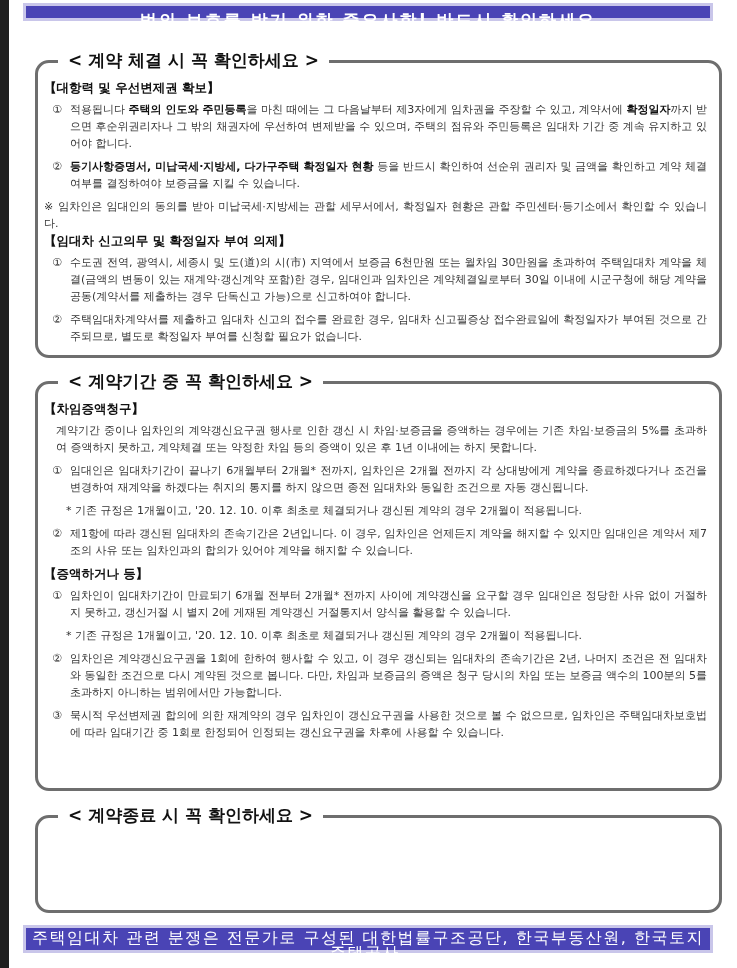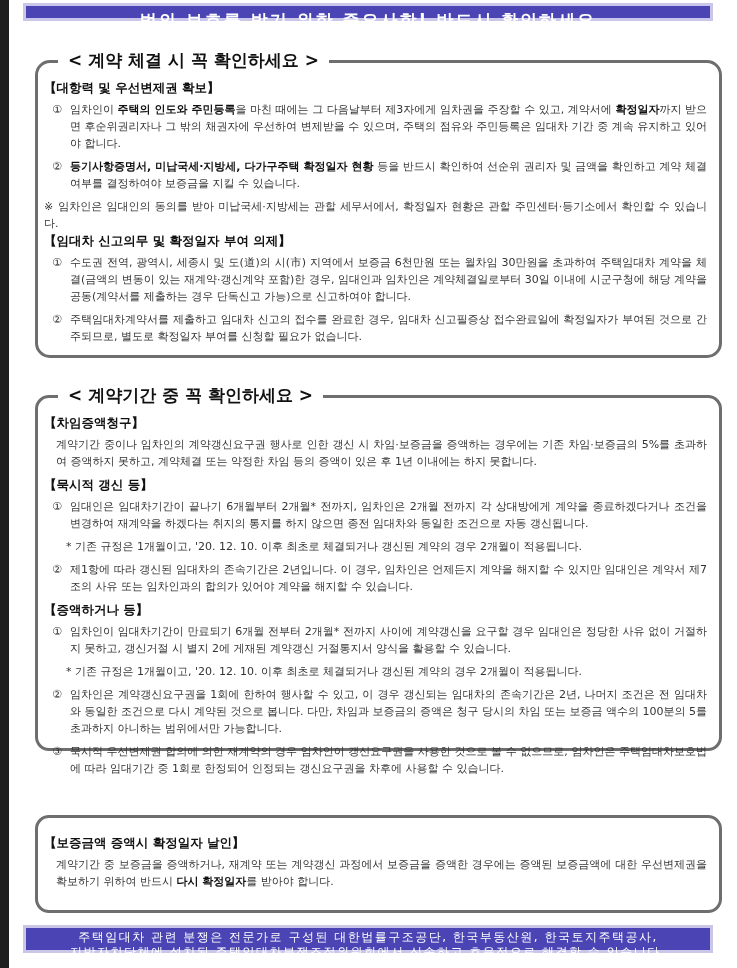--- a/index.html
+++ b/index.html
@@ -6,21 +6,21 @@
   body {
     width:737px; height:968px; background:#ffffff; position:relative; overflow:hidden;
     font-family: "DejaVu Sans", "Liberation Sans", sans-serif; color:#222;
   }
   .left-strip { position:absolute; left:0; top:0; width:9px; height:968px; background:#1f1f1f; }
   .banner {
     position:absolute; left:23px; width:690px; background:#4a44b5;
     border:3px solid #c9c6ea; box-sizing:border-box; color:#fff; text-align:center;
   }
   .banner.top { top:3px; height:18px; font-size:17px; font-weight:bold; letter-spacing:2px; line-height:28px; }
-  .banner.bottom { top:925px; height:28px; font-size:12px; letter-spacing:1.5px; line-height:15px; padding-top:2px; }
+  .banner.bottom { top:925px; height:28px; font-size:16px; letter-spacing:1.5px; line-height:15px; padding-top:2px; }
   .box {
     position:absolute; left:35px; width:687px; border:3px solid #6e6e6e; border-radius:14px;
     box-sizing:border-box; background:#fff;
   }
   .box-title {
     position:absolute; top:-15px; left:20px; background:#fff; padding:0 10px;
     font-size:17px; font-weight:bold; color:#111; line-height:24px;
   }
   .box-inner { padding:16px 12px 8px 6px; }
   .sub-head { font-size:12.5px; font-weight:bold; color:#111; margin:0 0 5px 0; line-height:17px; }
@@ -33,53 +33,52 @@
 </style>
 </head>
 <body>
 
 <div class="left-strip"></div>
 
 <div class="banner top">
   <span>법의 보호를 받기 위한 중요사항! 반드시 확인하세요</span>
 </div>
 
-<div class="box" style="top:60px;height:298px;border-radius:15px;">
+<div class="box" style="top:60px;height:298px;">
   <div class="box-title">&lt; 계약 체결 시 꼭 확인하세요 &gt;</div>
   <div class="box-inner">
     <div class="sub-head">【대항력 및 우선변제권 확보】</div>
     <div class="para item">
       <span class="num">①</span>
-      <span><span>임차인이 </span><b>주택의 인도와 주민등록</b><span>을 마친 때에는 그 다음날부터 제3자에게 임차권을 주장할 수 있고, 계약서에 </span><b>확정일자</b><span>까지 받으면 후순위권리자나 그 밖의 채권자에 우선하여 변제받을 수 있으며, 주택의 점유와 주민등록은 임대차 기간 중 계속 유지하고 있어야 합니다.</span></span>
+      <span><span>적용됩니다 </span><b>주택의 인도와 주민등록</b><span>을 마친 때에는 그 다음날부터 제3자에게 임차권을 주장할 수 있고, 계약서에 </span><b>확정일자</b><span>까지 받으면 후순위권리자나 그 밖의 채권자에 우선하여 변제받을 수 있으며, 주택의 점유와 주민등록은 임대차 기간 중 계속 유지하고 있어야 합니다.</span></span>
     </div>
     <div class="para item">
       <span class="num">②</span>
       <span><b>등기사항증명서, 미납국세·지방세, 다가구주택 확정일자 현황</b><span> 등을 반드시 확인하여 선순위 권리자 및 금액을 확인하고 계약 체결여부를 결정하여야 보증금을 지킬 수 있습니다.</span></span>
     </div>
     <div class="para" style="margin-bottom:0;">※ 임차인은 임대인의 동의를 받아 미납국세·지방세는 관할 세무서에서, 확정일자 현황은 관할 주민센터·등기소에서 확인할 수 있습니다.</div>
 
     <div class="sub-head">【임대차 신고의무 및 확정일자 부여 의제】</div>
     <div class="para item">
       <span class="num">①</span>
       <span>수도권 전역, 광역시, 세종시 및 도(道)의 시(市) 지역에서 보증금 6천만원 또는 월차임 30만원을 초과하여 주택임대차 계약을 체결(금액의 변동이 있는 재계약·갱신계약 포함)한 경우, 임대인과 임차인은 계약체결일로부터 30일 이내에 시군구청에 해당 계약을 공동(계약서를 제출하는 경우 단독신고 가능)으로 신고하여야 합니다.</span>
     </div>
     <div class="para item">
       <span class="num">②</span>
       <span>주택임대차계약서를 제출하고 임대차 신고의 접수를 완료한 경우, 임대차 신고필증상 접수완료일에 확정일자가 부여된 것으로 간주되므로, 별도로 확정일자 부여를 신청할 필요가 없습니다.</span>
     </div>
   </div>
 </div>
 
-<div class="box" style="top:395px;height:356px;">
+<div class="box" style="top:381px;height:410px;">
   <div class="box-title">&lt; 계약기간 중 꼭 확인하세요 &gt;</div>
   <div class="box-inner">
     <div class="sub-head">【차임증액청구】</div>
     <div class="para plain">계약기간 중이나 임차인의 계약갱신요구권 행사로 인한 갱신 시 차임·보증금을 증액하는 경우에는 기존 차임·보증금의 5%를 초과하여 증액하지 못하고, 계약체결 또는 약정한 차임 등의 증액이 있은 후 1년 이내에는 하지 못합니다.</div>
 
-    <div class="sub-head">【묵시적 갱신 등】</div>
     <div class="para item">
       <span class="num">①</span>
       <span>임대인은 임대차기간이 끝나기 6개월부터 2개월* 전까지, 임차인은 2개월 전까지 각 상대방에게 계약을 종료하겠다거나 조건을 변경하여 재계약을 하겠다는 취지의 통지를 하지 않으면 종전 임대차와 동일한 조건으로 자동 갱신됩니다.</span>
     </div>
     <div class="para note">* 기존 규정은 1개월이고, '20. 12. 10. 이후 최초로 체결되거나 갱신된 계약의 경우 2개월이 적용됩니다.</div>
     <div class="para item">
       <span class="num">②</span>
       <span>제1항에 따라 갱신된 임대차의 존속기간은 2년입니다. 이 경우, 임차인은 언제든지 계약을 해지할 수 있지만 임대인은 계약서 제7조의 사유 또는 임차인과의 합의가 있어야 계약을 해지할 수 있습니다.</span>
     </div>
 
@@ -94,24 +93,19 @@
       <span>임차인은 계약갱신요구권을 1회에 한하여 행사할 수 있고, 이 경우 갱신되는 임대차의 존속기간은 2년, 나머지 조건은 전 임대차와 동일한 조건으로 다시 계약된 것으로 봅니다. 다만, 차임과 보증금의 증액은 청구 당시의 차임 또는 보증금 액수의 100분의 5를 초과하지 아니하는 범위에서만 가능합니다.</span>
     </div>
     <div class="para item">
       <span class="num">③</span>
       <span>묵시적 우선변제권 합의에 의한 재계약의 경우 임차인이 갱신요구권을 사용한 것으로 볼 수 없으므로, 임차인은 주택임대차보호법에 따라 임대기간 중 1회로 한정되어 인정되는 갱신요구권을 차후에 사용할 수 있습니다.</span>
     </div>
   </div>
 </div>
 
 <div class="box" style="top:815px;height:98px;">
-  <div class="box-inner">
-    <div class="sub-head">【보증금액 증액시 확정일자 날인】</div>
-    <div class="para plain">
-      <span>계약기간 중 보증금을 증액하거나, 재계약 또는 계약갱신 과정에서 보증금을 증액한 경우에는 증액된 보증금액에 대한 우선변제권을 확보하기 위하여 반드시 </span><b>다시 확정일자</b><span>를 받아야 합니다.</span>
-    </div>
-  </div>
+  <div class="box-title">&lt; 계약종료 시 꼭 확인하세요 &gt;</div>
 </div>
 
 <div class="banner bottom">
   <div>주택임대차 관련 분쟁은 전문가로 구성된 대한법률구조공단, 한국부동산원, 한국토지주택공사,</div>
   <div>지방자치단체에 설치된 주택임대차분쟁조정위원회에서 신속하고 효율적으로 해결할 수 있습니다.</div>
 </div>
 
 </body></html>

